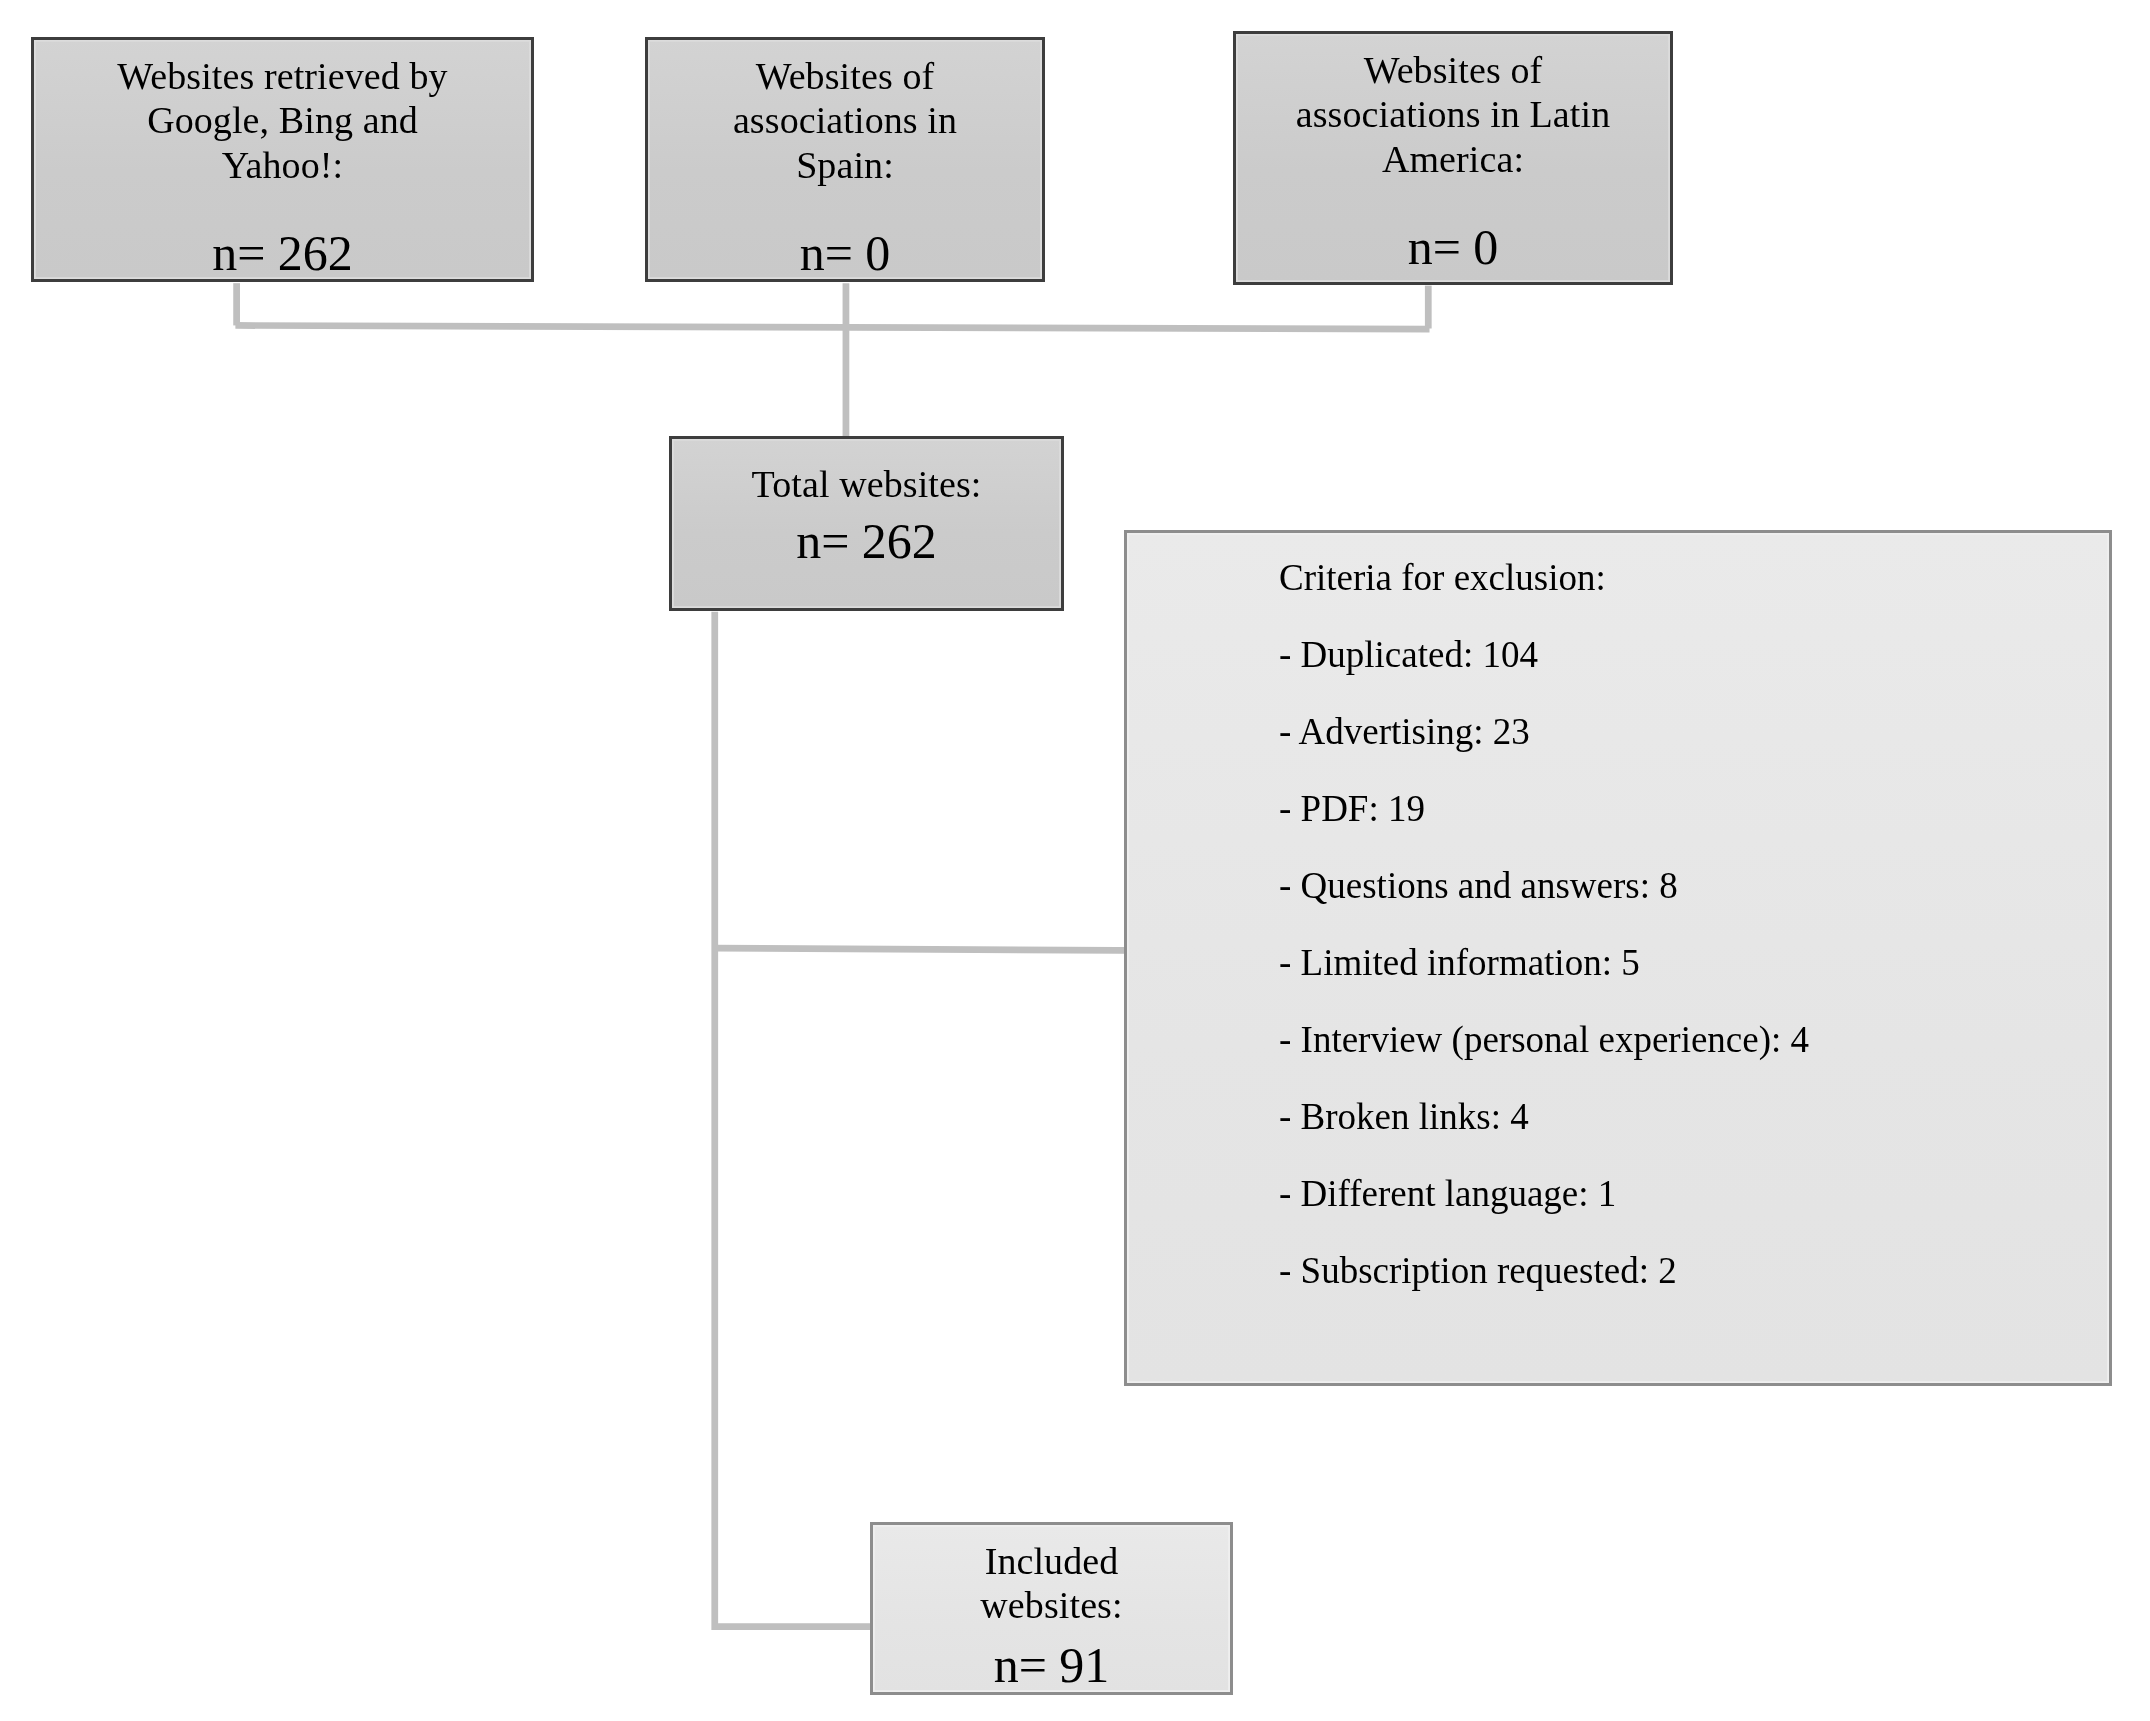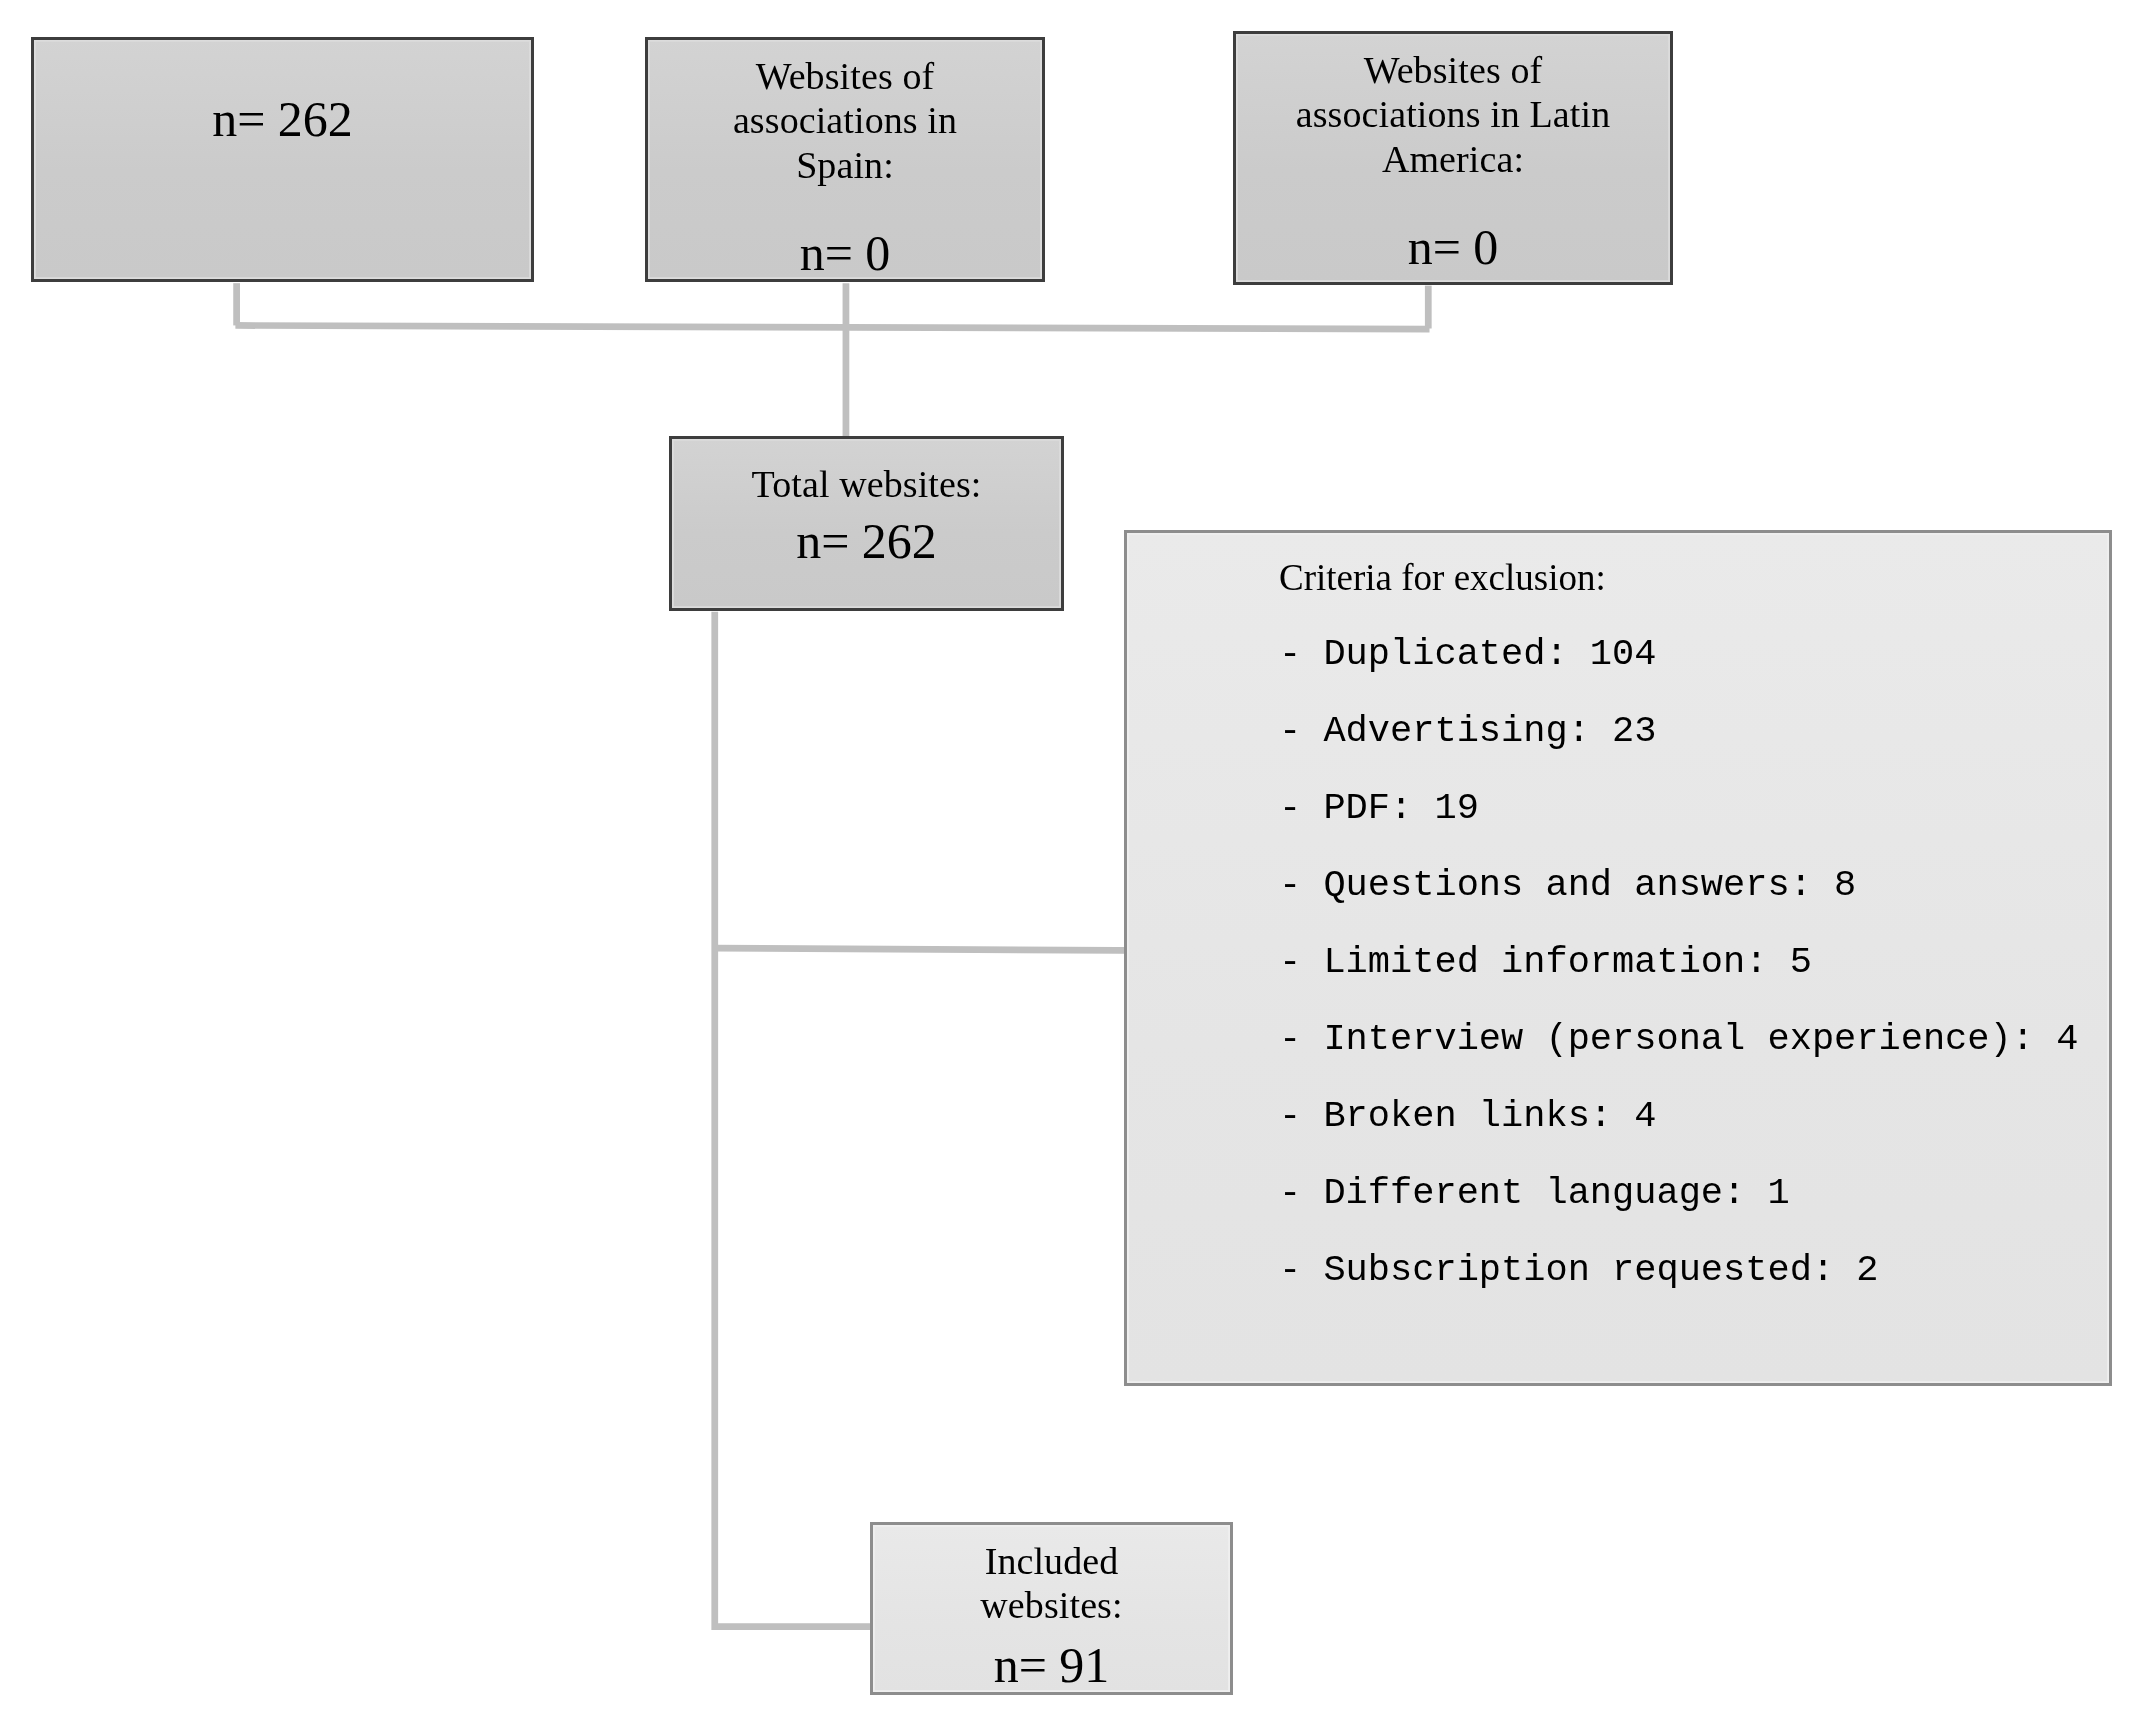--- a/index.html
+++ b/index.html
@@ -110,21 +110,20 @@
   .criteria-list {
     list-style: none;
     margin: 0;
     padding: 0;
   }
   .criteria-list li {
     font-size: 37px;
     line-height: 1;
     padding-top: 40px;
     white-space: nowrap;
-    font-family: Liberation Mono, monospace;
   }
 </style>
 </head>
 <body>
 
 <div id="flow-canvas">
 
   <svg class="connectors" viewBox="0 0 3509 2808" preserveAspectRatio="none" xmlns="http://www.w3.org/2000/svg">
     <g stroke="#bfbfbf" stroke-width="11" fill="none" stroke-linecap="butt">
 
@@ -136,20 +135,23 @@
 
       <path d="M 384 531 L 2332 537"></path>
 
       <path d="M 1166 998 L 1166 2654 L 1452 2654"></path>
 
       <path d="M 1166 1547 L 1907 1551"></path>
     </g>
   </svg>
 
   <div class="node dark" id="box-search">
+    <div class="node-title">Websites retrieved by
+Google, Bing and
+Yahoo!:</div>
     <div class="node-count">n= 262</div>
   </div>
 
   <div class="node dark" id="box-spain">
     <div class="node-title">Websites of
 associations in
 Spain:</div>
     <div class="node-count">n= 0</div>
   </div>
 

